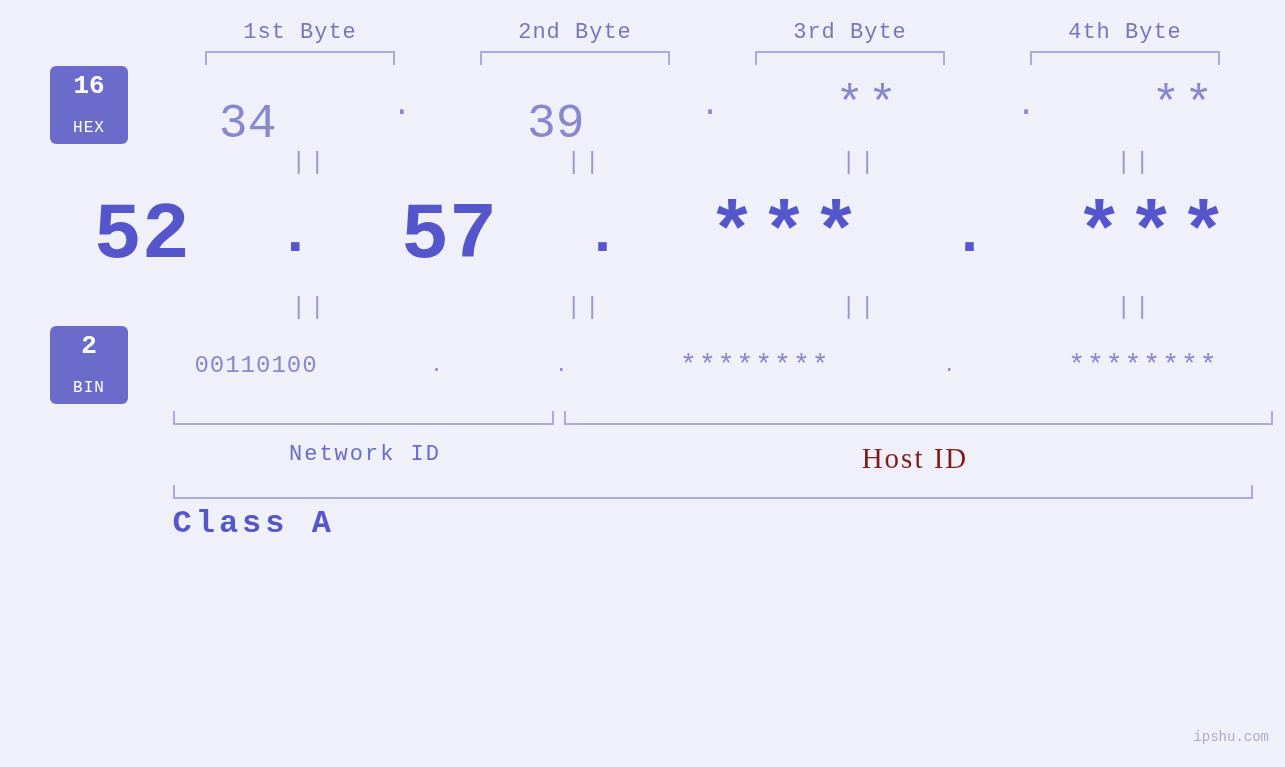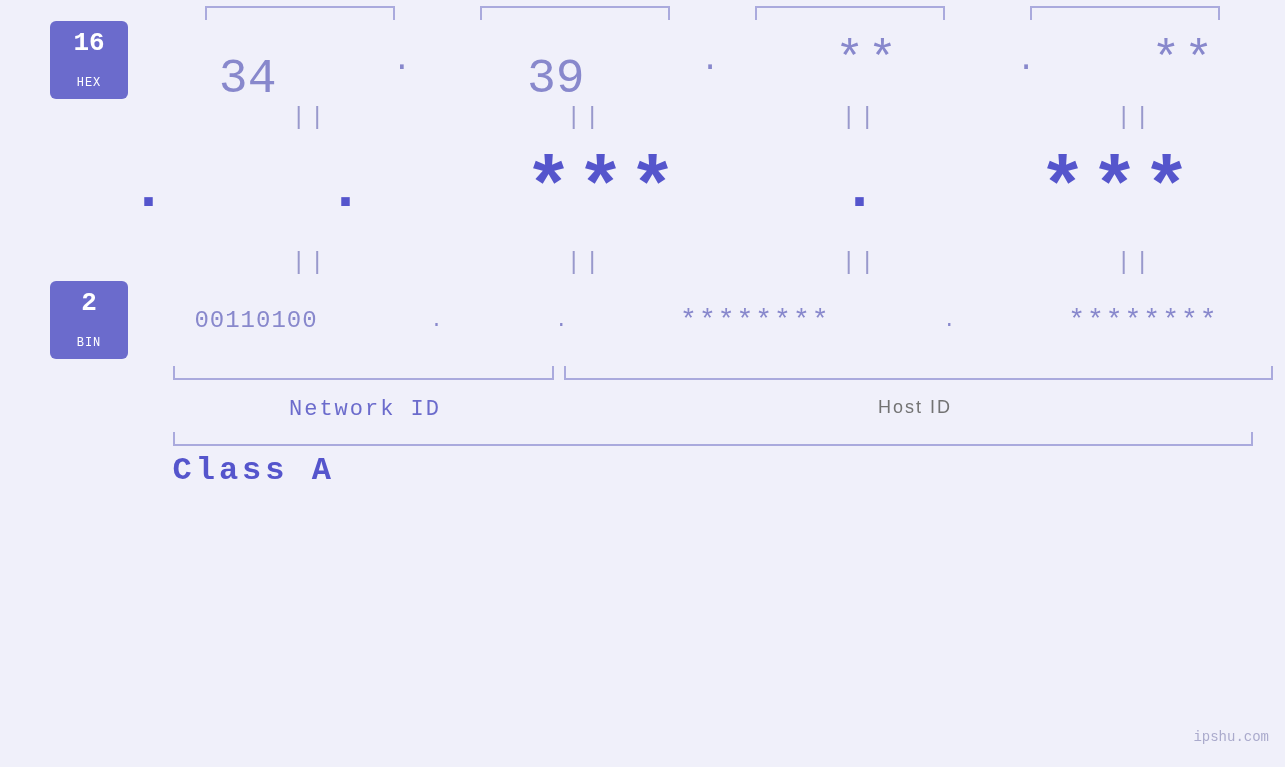--- a/index.html
+++ b/index.html
@@ -79,21 +79,21 @@
       flex-shrink: 0;
     }
 
     .badge-number {
       font-size: 26px;
       font-weight: bold;
       line-height: 1;
     }
 
     .badge-label {
-      font-size: 12px;
+      font-size: 16px;
       letter-spacing: 1px;
       margin-top: 20px;
     }
 
     
     .hex-val {
       font-size: 48px;
       color: #8888cc;
       font-family: 'Courier New', Courier, monospace;
       margin-top: 37px;
@@ -187,23 +187,23 @@
       text-align: center;
       font-size: 22px;
       color: #6b6bcc;
       font-family: 'Courier New', Courier, monospace;
       letter-spacing: 2px;
     }
 
     .host-label {
       width: 715px;
       text-align: center;
-      font-size: 18px;
-      color: #737373;
-      font-family: Liberation Sans, sans-serif;
+      font-size: 29px;
+      color: #7f1d1d;
+      font-family: Liberation Serif, serif;
       letter-spacing: 2px;
     }
 
     
     .class-bracket-row {
       display: flex;
       width: 1100px;
       margin-left: 160px;
       margin-top: 10px;
     }
@@ -291,20 +291,26 @@
       width: 78px;
       flex-shrink: 0;
       margin-left: 10px;
     }
   </style>
 </head>
 <body>
 
 <div class="container">
 
+  <div class="byte-headers">
+    <div class="byte-header">1st Byte</div>
+    <div class="byte-header">2nd Byte</div>
+    <div class="byte-header">3rd Byte</div>
+    <div class="byte-header">4th Byte</div>
+  </div>
 
   <div class="bracket-row">
     <div class="bracket"></div>
     <div class="bracket"></div>
     <div class="bracket"></div>
     <div class="bracket"></div>
   </div>
 
   <div class="value-row row-hex">
     <div class="row-badge-area">
@@ -326,21 +332,23 @@
 
   <div class="equals-row">
     <div class="equals-symbol">||</div>
     <div class="equals-symbol">||</div>
     <div class="equals-symbol">||</div>
     <div class="equals-symbol">||</div>
   </div>
 
   <div class="value-row row-dec">
     <div class="values-area-hex">
+      <span class="dec-val">52</span>
       <span class="dec-dot">.</span>
+      <span class="dec-val">57</span>
       <span class="dec-dot">.</span>
       <span class="asterisk-val-dec">***</span>
       <span class="dec-dot">.</span>
       <span class="asterisk-val-dec">***</span>
     </div>
   </div>
 
   <div class="equals-row">
     <div class="equals-symbol">||</div>
     <div class="equals-symbol">||</div>

